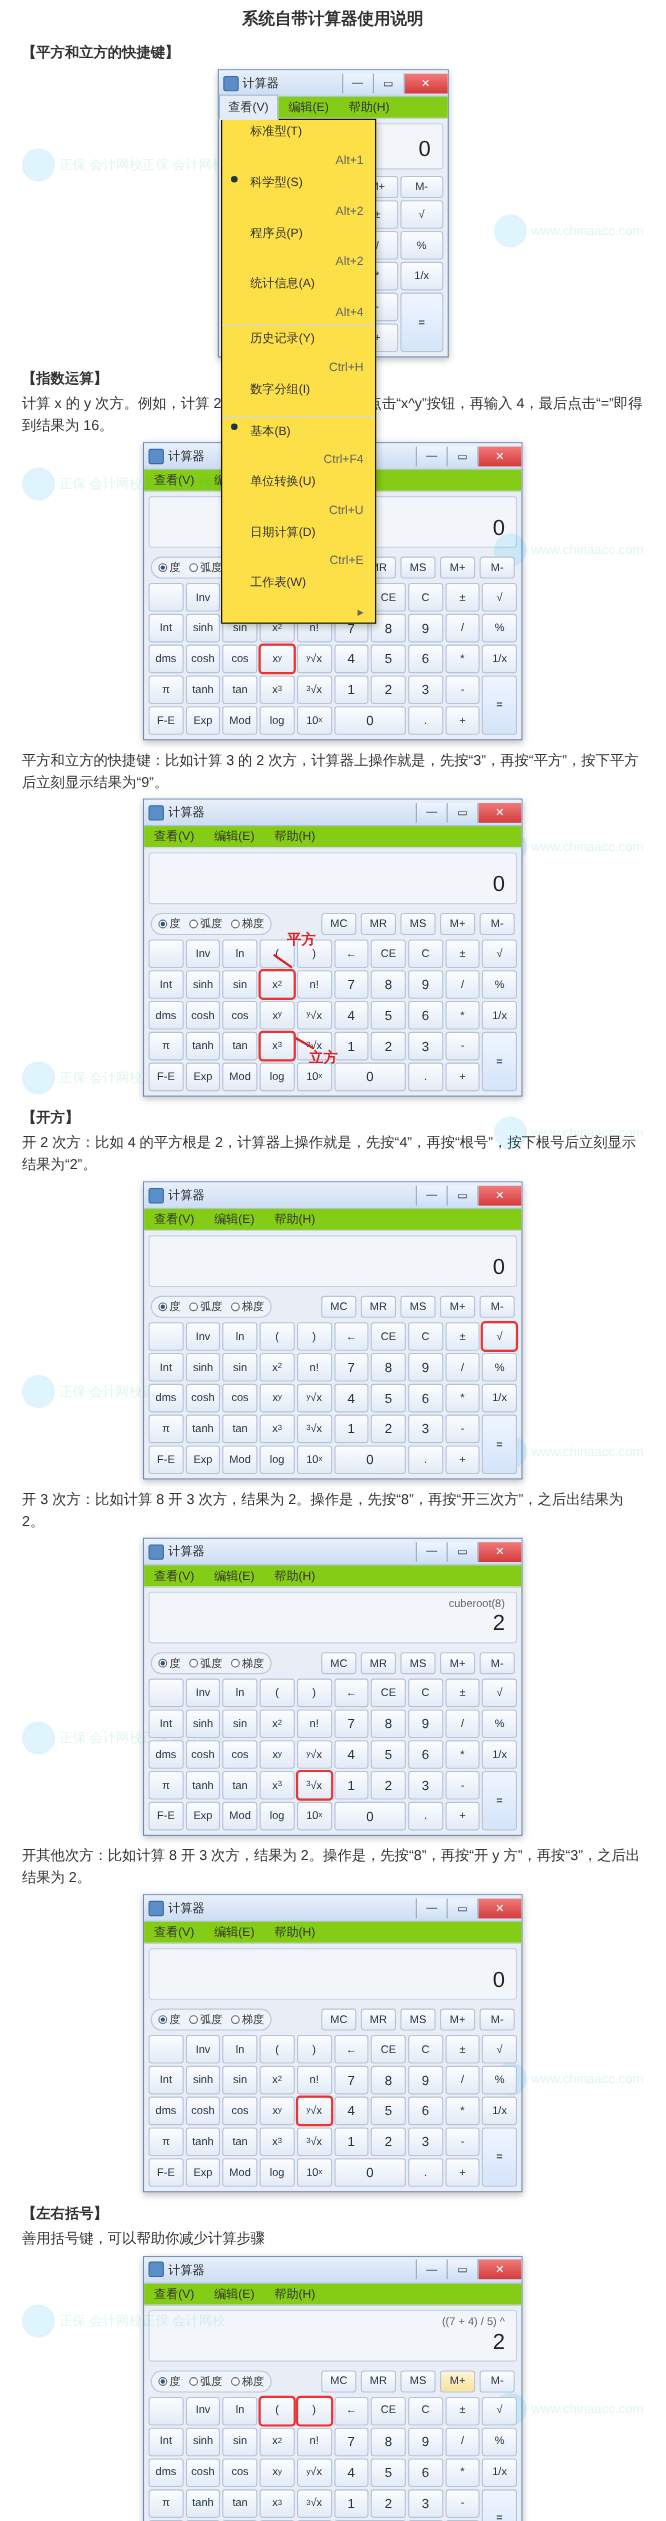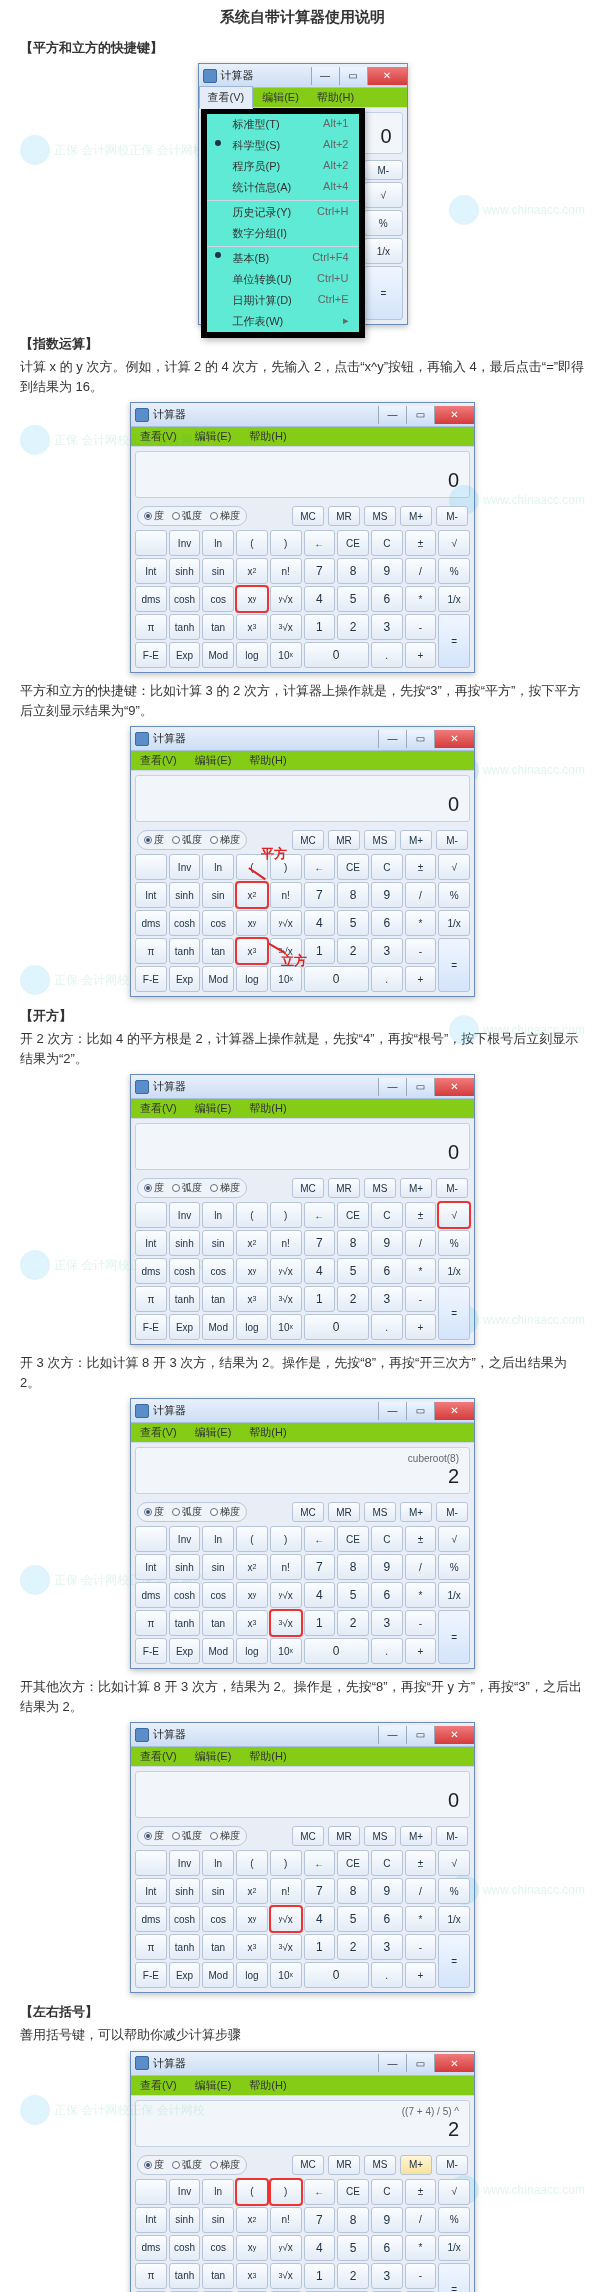--- a/index.html
+++ b/index.html
@@ -38,25 +38,25 @@
   }
   .title-left { display:flex; align-items:center; gap:4px;}
   .title-left .app-icon { width:14px;height:14px;background:#5b8ec8;border:1px solid #3a6aa3;border-radius:2px;}
   .title-text { font-size: 11px; color:#222;}
   .win-btns { display:flex; height:18px; gap:0; }
   .win-btn { width:28px; height:18px; border-left:1px solid #9ab; background:linear-gradient(#eef5ff,#cfe0f6); display:flex; align-items:center; justify-content:center; font-size:10px; color:#333;}
   .win-btn.close { width:40px; background:linear-gradient(#f07a7a,#d43b3b); color:#fff;}
   .menu-bar { height:20px; display:flex; align-items:center; background:#84cc16; border-bottom:1px solid #cdd9ea; font-size:11px;}
   .menu-item { padding:3px 8px; border:1px solid transparent;}
   .menu-item.open { background:#e4ecf8; border:1px solid #9cb6da; border-bottom-color:#e4ecf8; position:relative; z-index:3;}
-  .dropdown { position:absolute; top:44px; left:2px; width:164px; background:#5eead4; border:6px solid #000000; z-index:2; box-shadow:2px 3px 6px rgba(0,0,0,.25);}
+  .dropdown { position:absolute; top:44px; left:2px; width:141px; background:#fde047; border:1px solid #000000; z-index:2; box-shadow:2px 3px 6px rgba(0,0,0,.25);}
   .dd-row { display:flex; justify-content:space-between; padding:3px 10px 3px 26px; position:relative;}
   .dd-row.sep { border-top:1px solid #d0d8e6; margin-top:2px; padding-top:4px;}
   .dd-row .bullet { position:absolute; left:8px; top:5px; width:6px;height:6px; border-radius:50%; background:#234;}
-  .dd-row .shortcut{color:#666;}
+  .dd-row .shortcut{color:#666;margin-top:28px;}
   .display-area { margin:4px; background:#f2f6fb; border:1px solid #c4d2e6; border-radius:3px; padding:5px 10px; text-align:right; min-height:42px; display:flex; flex-direction:column; justify-content:flex-end;}
   .display-upper { font-size:10px; color:#666; min-height:12px;}
   .display-main { font-size:20px; font-family: "Segoe UI", Arial; color:#222;}
   .panel { padding:2px 4px 4px; }
   .angle-row { display:flex; align-items:center; gap:4px; padding:2px 2px 4px 2px;}
   .angle-group { display:flex; border:1px solid #bcc8dc; border-radius:10px; background:#eef3fa; padding:2px 6px; gap:8px;}
   .radio { display:flex; align-items:center; gap:2px; font-size:10px;}
   .radio .dot{ width:8px;height:8px;border:1px solid #668; border-radius:50%; background:#fff; position:relative;}
   .radio.sel .dot::after{content:"";position:absolute;inset:1px;background:#357;border-radius:50%;}
   .mem-row .key { height:20px; }

